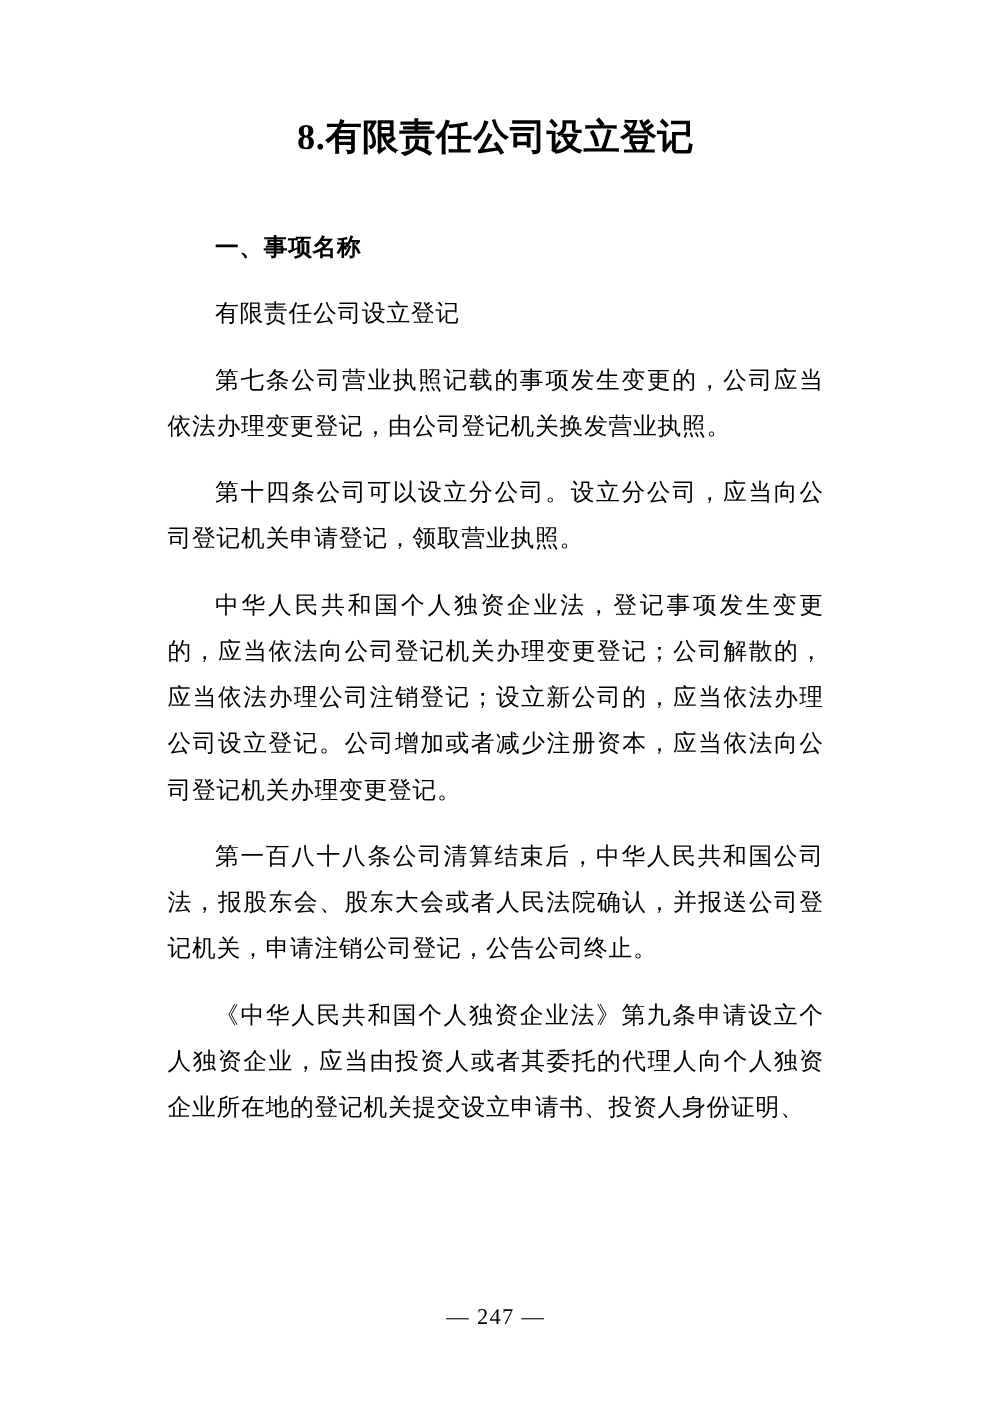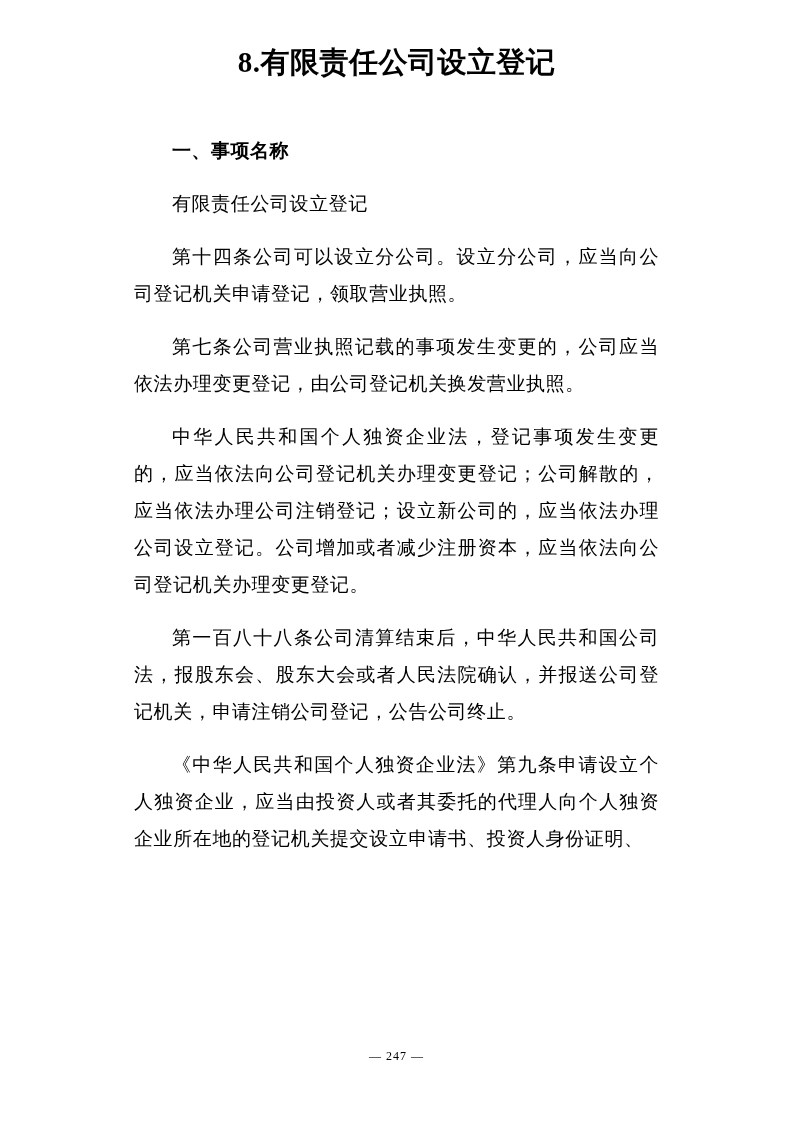--- a/index.html
+++ b/index.html
@@ -21,21 +21,21 @@
     box-sizing: border-box;
     padding: 0 118px;
     position: relative;
   }
   .doc-title {
     text-align: center;
     font-size: 29px;
     font-weight: bold;
     letter-spacing: 0.5px;
     margin: 0;
-    padding-top: 44px;
+    padding-top: 92px;
     padding-bottom: 0;
     line-height: 1.3;
   }
   .section-heading {
     font-size: 19px;
     font-weight: bold;
     line-height: 1.95;
     margin: 16px;
     text-indent: 2em;
     letter-spacing: 0.5px;
@@ -51,39 +51,39 @@
   }
   .first-block {
     margin-top: 50px;
   }
   .page-number {
     position: absolute;
     left: 0;
     right: 0;
     bottom: 58px;
     text-align: center;
-    font-size: 12px;
+    font-size: 18px;
     letter-spacing: 1px;
   }
 </style>
 </head>
 <body>
 
 <div class="page">
 
   <h1 class="doc-title">8.有限责任公司设立登记</h1>
 
   <div class="first-block">
     <p class="section-heading">一、事项名称</p>
     <p class="body-para">有限责任公司设立登记</p>
   </div>
 
   <div>
+    <p class="body-para">第七条公司营业执照记载的事项发生变更的，公司应当依法办理变更登记，由公司登记机关换发营业执照。</p>
     <p class="body-para">第十四条公司可以设立分公司。设立分公司，应当向公司登记机关申请登记，领取营业执照。</p>
-    <p class="body-para">第七条公司营业执照记载的事项发生变更的，公司应当依法办理变更登记，由公司登记机关换发营业执照。</p>
     <p class="body-para">中华人民共和国个人独资企业法，登记事项发生变更的，应当依法向公司登记机关办理变更登记；公司解散的，应当依法办理公司注销登记；设立新公司的，应当依法办理公司设立登记。公司增加或者减少注册资本，应当依法向公司登记机关办理变更登记。</p>
     <p class="body-para">第一百八十八条公司清算结束后，中华人民共和国公司法，报股东会、股东大会或者人民法院确认，并报送公司登记机关，申请注销公司登记，公告公司终止。</p>
     <p class="body-para">《中华人民共和国个人独资企业法》第九条申请设立个人独资企业，应当由投资人或者其委托的代理人向个人独资企业所在地的登记机关提交设立申请书、投资人身份证明、</p>
   </div>
 
   <div class="page-number">— 247 —</div>
 
 </div>
 
 </body></html>

